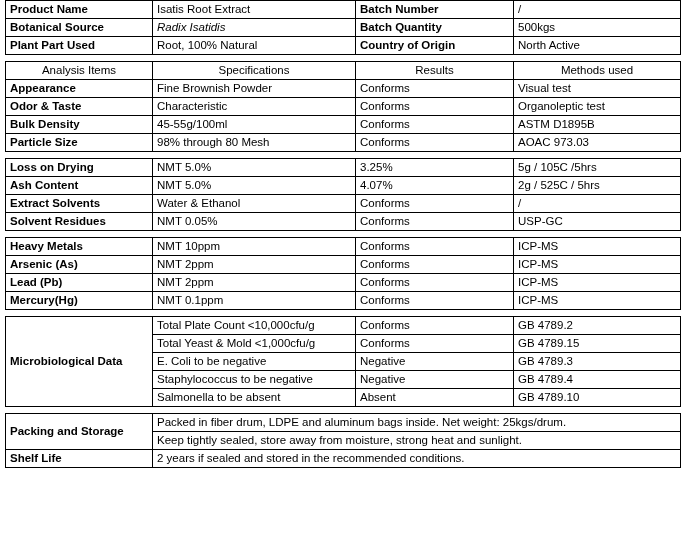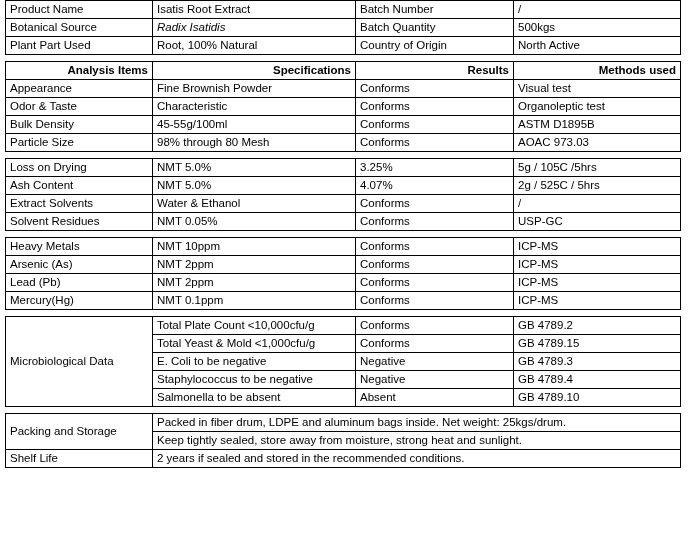--- a/index.html
+++ b/index.html
@@ -37,25 +37,25 @@
     white-space: nowrap;
     overflow: hidden;
     height: 18px;
     box-sizing: border-box;
   }
   .gap {
     height: 6px;
     line-height: 6px;
     font-size: 0;
   }
-  .b   { font-weight: normal; }
+  .b   { font-weight: bold; }
   .ital{ font-style: italic; }
   .ctr { }
   .lft { text-align: left; }
-  .hdr { font-weight: bold; text-align: right; }
+  .hdr { font-weight: normal; text-align: center; }
   .mid { vertical-align: middle; }
 
   
   col.c1 { width: 147px; }
   col.c2 { width: 203px; }
   col.c3 { width: 158px; }
   col.c4 { width: 167px; }
 </style>
 </head>
 <body>

